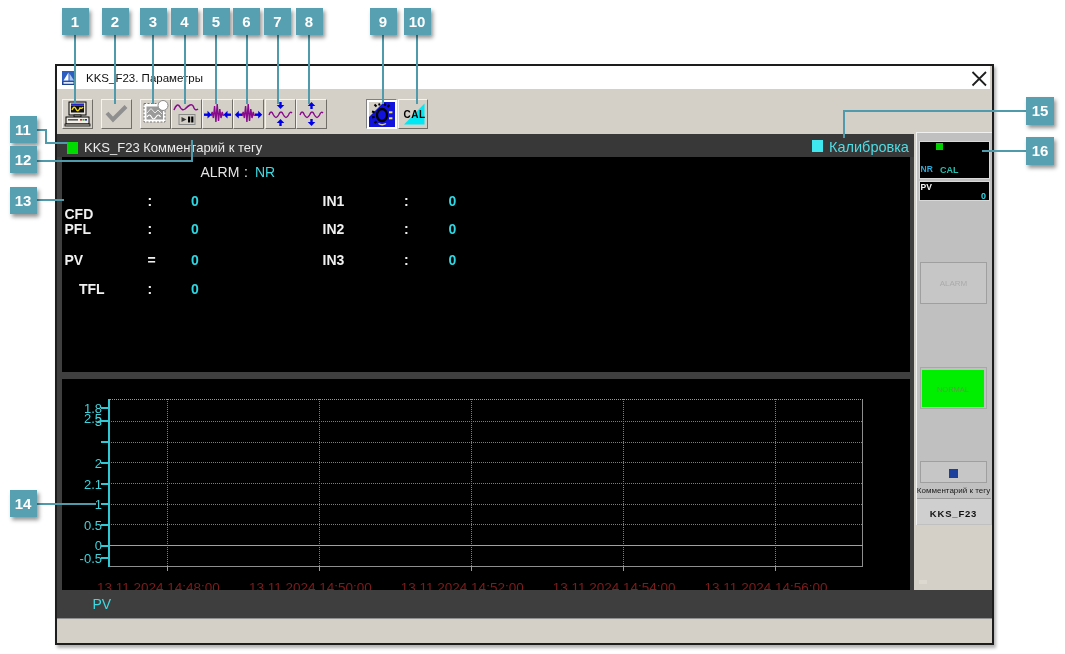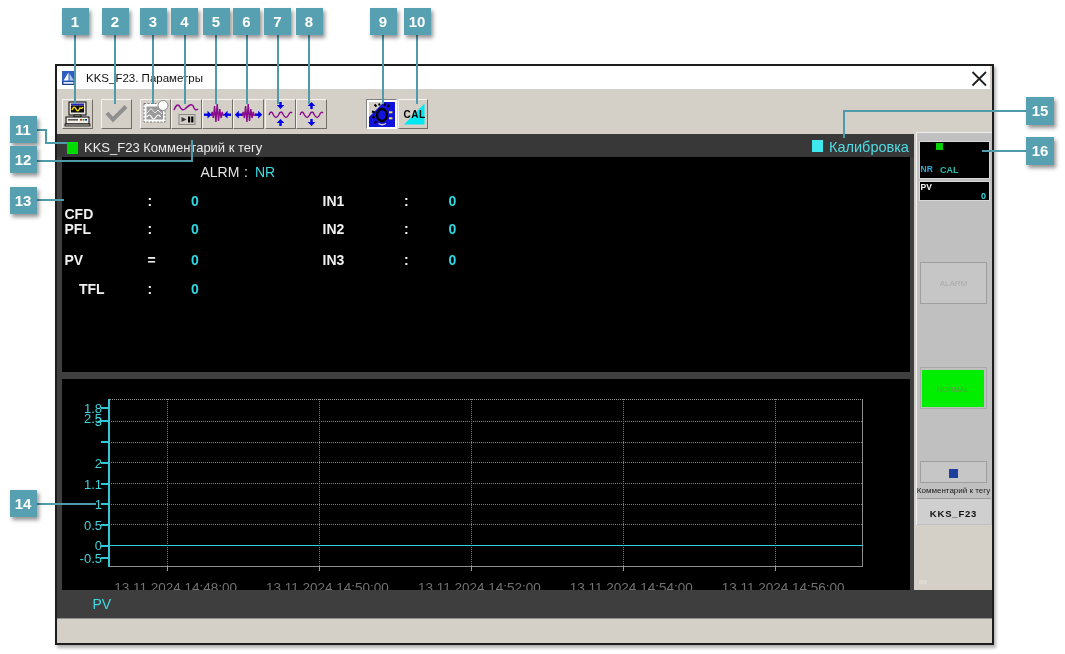--- a/index.html
+++ b/index.html
@@ -8,21 +8,21 @@
 .cl{position:absolute;background:#4f9aab}
 .btn{position:absolute;width:31px;height:30px;top:99px;background:#d4d0c8;border:1px solid;border-color:#f5f4f0 #716e67 #716e67 #f5f4f0;box-sizing:border-box}
 .wl{color:#ececec}
 .plab{position:absolute;font-size:14px;font-weight:bold;color:#f0f0f0}
 .pval{position:absolute;font-size:14px;font-weight:bold;color:#2ed7e2}
 .ylab{position:absolute;width:33px;text-align:right;font-size:13px;color:#3fd3dc;left:69px}
 .ytick{position:absolute;left:101px;width:7px;height:2px;background:#2fc8d4}
 .hgrid{position:absolute;left:108px;width:754px;height:0;border-top:1px dotted #7d7d7d}
 .vgrid{position:absolute;top:399px;height:167px;width:0;border-left:1px dotted #7d7d7d}
 .xtick{position:absolute;top:566px;height:5px;width:1px;background:#9a9a9a}
-.xlab{position:absolute;top:579.5px;width:140px;text-align:right;font-size:13.5px;color:#737373}
+.xlab{position:absolute;top:579.5px;width:140px;text-align:left;font-size:13.5px;color:#7f1d1d}
 </style></head>
 <body>
 
 <div class="a" style="left:55px;top:64px;width:935px;height:577px;border:2px solid #1d1d1d;background:#d4d0c8;box-shadow:2px 3px 3px rgba(0,0,0,.3)"></div>
 
 <div class="a" style="left:57px;top:66px;width:933px;height:23px;background:#ffffff"></div>
 <div class="a" style="left:62px;top:71px;width:14px;height:14px">
 <svg width="14" height="14">
       <rect x="0" y="0" width="14" height="14" fill="#2e5fc0"></rect>
       <rect x="0" y="10.5" width="14" height="3.5" fill="#1d4190"></rect>
@@ -175,21 +175,21 @@
 <div class="vgrid" style="left:622.6px"></div>
 <div class="vgrid" style="left:774.5px"></div>
 
 <div class="a" style="left:107.5px;top:544.8px;width:755px;height:1.5px;background:#2fd0dc"></div>
 <div class="a" style="left:107.5px;top:398.5px;width:2px;height:168px;background:#2fc8d4"></div>
 
 <div class="ylab" style="top:401px">1.8</div>
 <div class="ylab" style="top:414.4px">3</div>
 <div class="ylab" style="top:411px">2.5</div>
 <div class="ylab" style="top:455.8px">2</div>
-<div class="ylab" style="top:476.5px">1.1</div>
+<div class="ylab" style="top:476.5px">2.1</div>
 <div class="ylab" style="top:497.2px">1</div>
 <div class="ylab" style="top:518.4px">0.5</div>
 <div class="ylab" style="top:538px">0</div>
 <div class="ylab" style="top:550.5px">-0.5</div>
 
 <div class="ytick" style="top:407px"></div>
 <div class="ytick" style="top:420.4px"></div>
 <div class="ytick" style="top:441.1px"></div>
 <div class="ytick" style="top:461.8px"></div>
 <div class="ytick" style="top:482.5px"></div>

